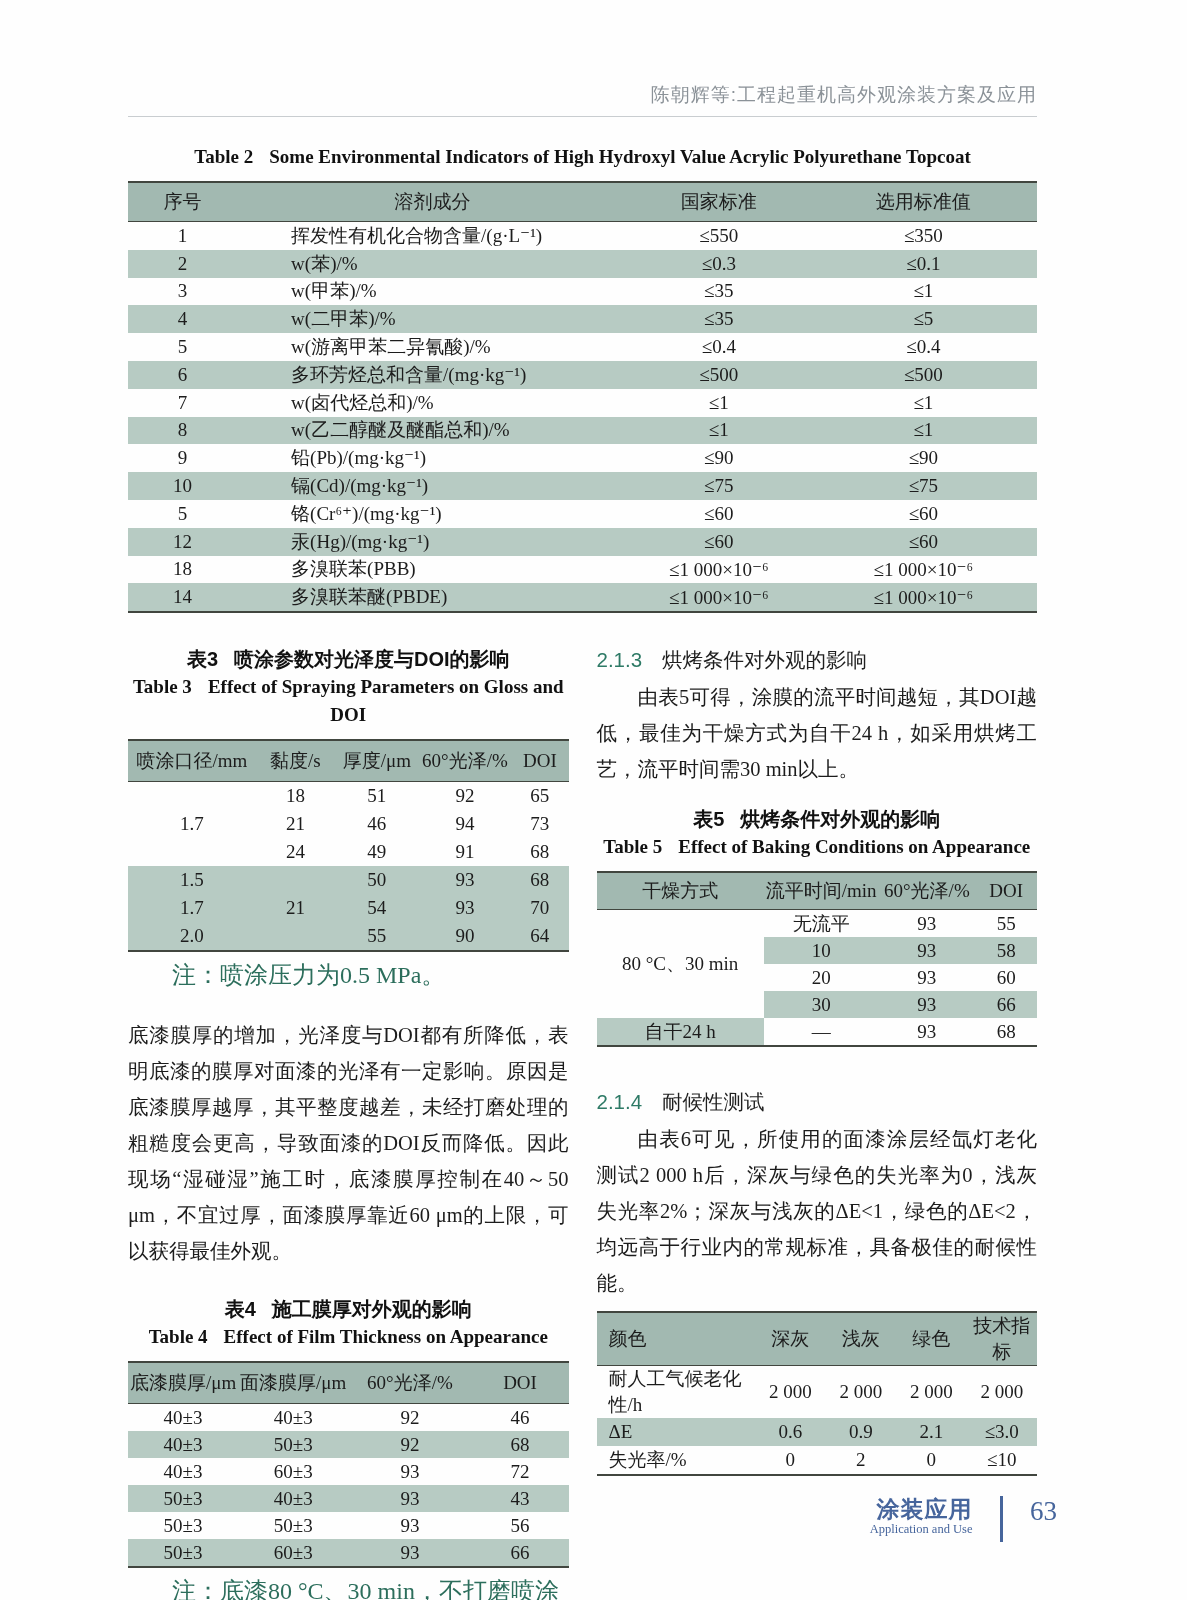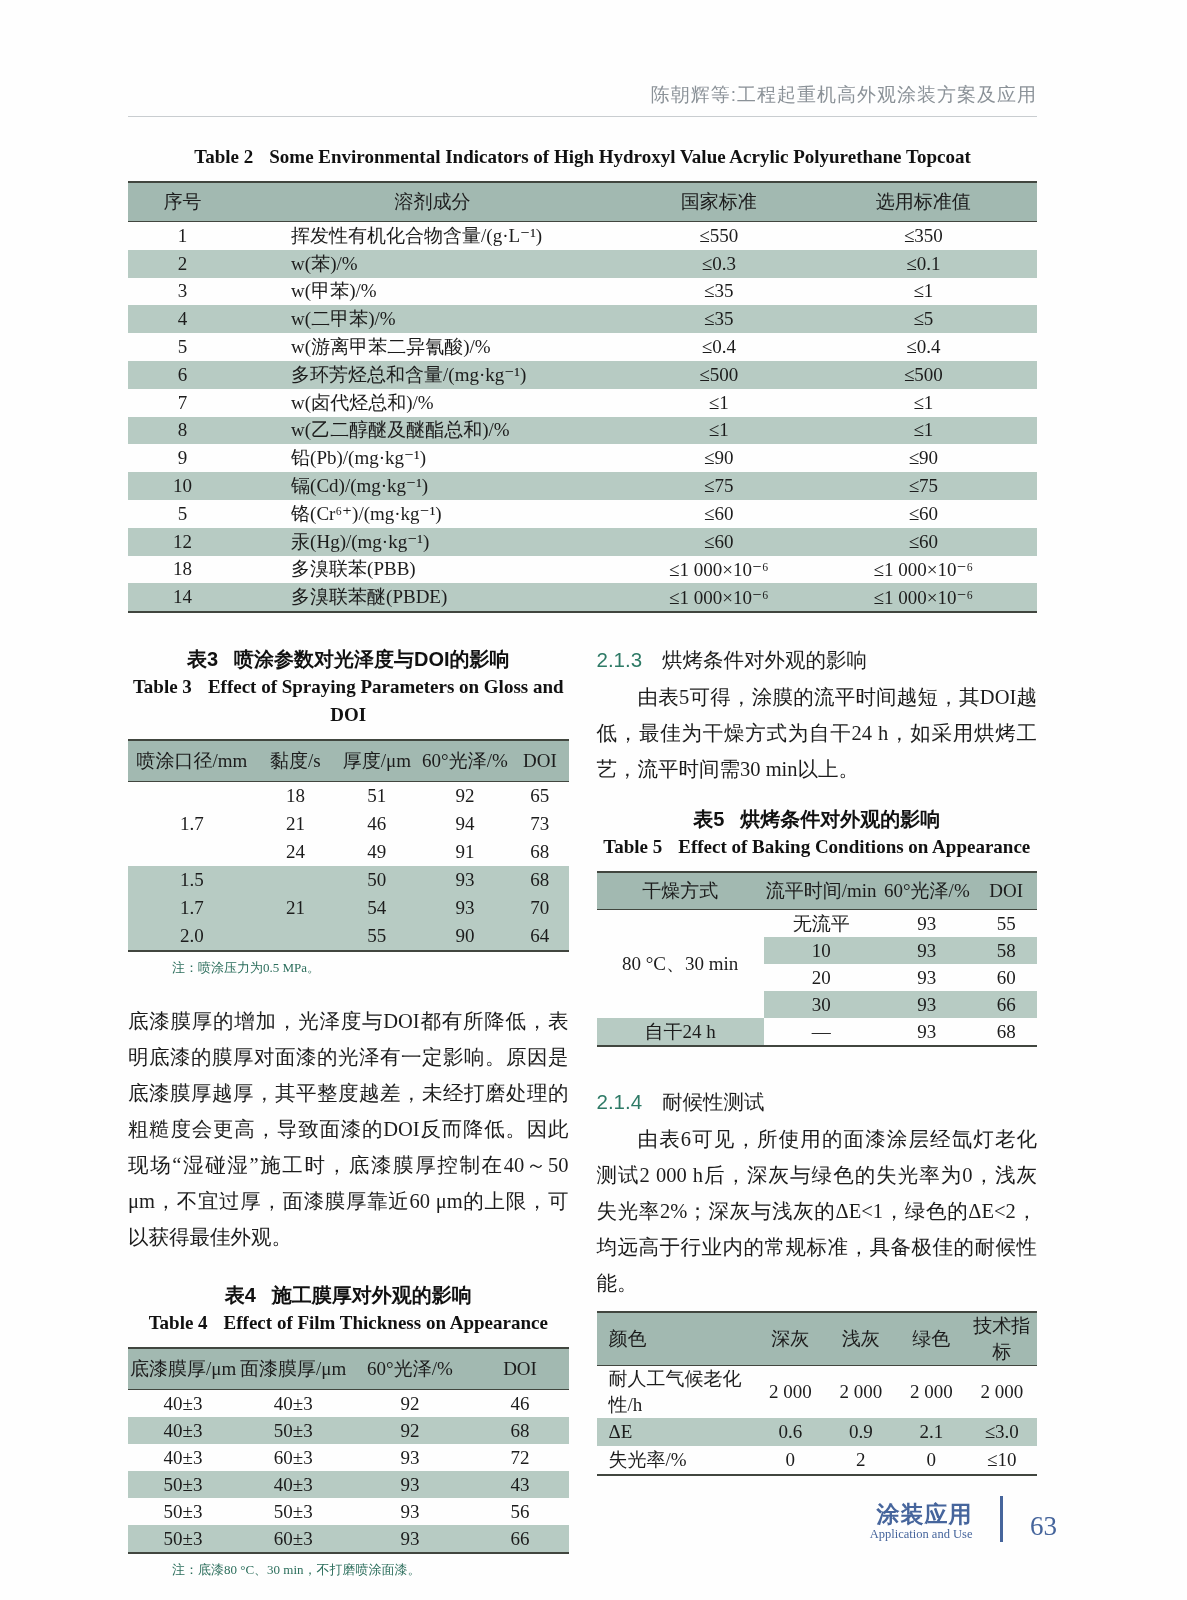--- a/index.html
+++ b/index.html
@@ -43,34 +43,34 @@
   .t5 tr.sh{background:#b7cbc3;}
   .t5 td.merged{background:#fefefe;}
   .t5 td.shcell{background:#b7cbc3;}
 
   .t6 th{height:34px;font-size:18px;}
   .t6 td{height:28px;font-size:18px;}
   .t6 tbody tr:nth-child(2){background:#b7cbc3;}
   .t6 td:first-child,.t6 th:first-child{text-align:left;padding-left:12px;}
 
   
-  .tnote{margin-top:7px;padding-left:44px;font-size:13px;color:#2c6e5c;}
+  .tnote{margin-top:7px;padding-left:44px;font-size:24px;color:#2c6e5c;}
 
   
   .columns{display:flex;gap:28px;margin-top:32px;align-items:flex-start;}
   .col{width:440.5px;flex:0 0 440.5px;}
 
   
   .sec{font-family:"Liberation Sans","DejaVu Sans",sans-serif;font-size:20.5px;line-height:30px;color:#1f1f1f;}
   .sec .num{color:#2e7a66;margin-right:20px;}
   .para{font-size:20.5px;line-height:36px;text-align:justify;text-indent:2em;margin-top:4px;}
   .para.noindent{text-indent:0;}
 
   
-  .footer{position:absolute;top:1496px;right:130px;display:flex;align-items:flex-end;gap:18px;}
+  .footer{position:absolute;top:1496px;right:130px;display:flex;align-items:flex-start;gap:18px;}
   .footer .labels{text-align:right;margin-right:9px;color:#46659c;}
   .footer .cn{font-family:"Liberation Sans","DejaVu Sans",sans-serif;font-weight:bold;font-size:23px;letter-spacing:1px;line-height:26px;}
   .footer .en{font-size:12.5px;line-height:15px;}
   .footer .bar{width:3.5px;height:46px;background:#46659c;margin-right:9px;}
   .footer .num{font-size:27px;color:#46659c;}
 
   .mt10{margin-top:10px;} .mt18{margin-top:18px;} .mt26{margin-top:26px;} .mt40{margin-top:40px;}
 </style>
 </head>
 <body>

